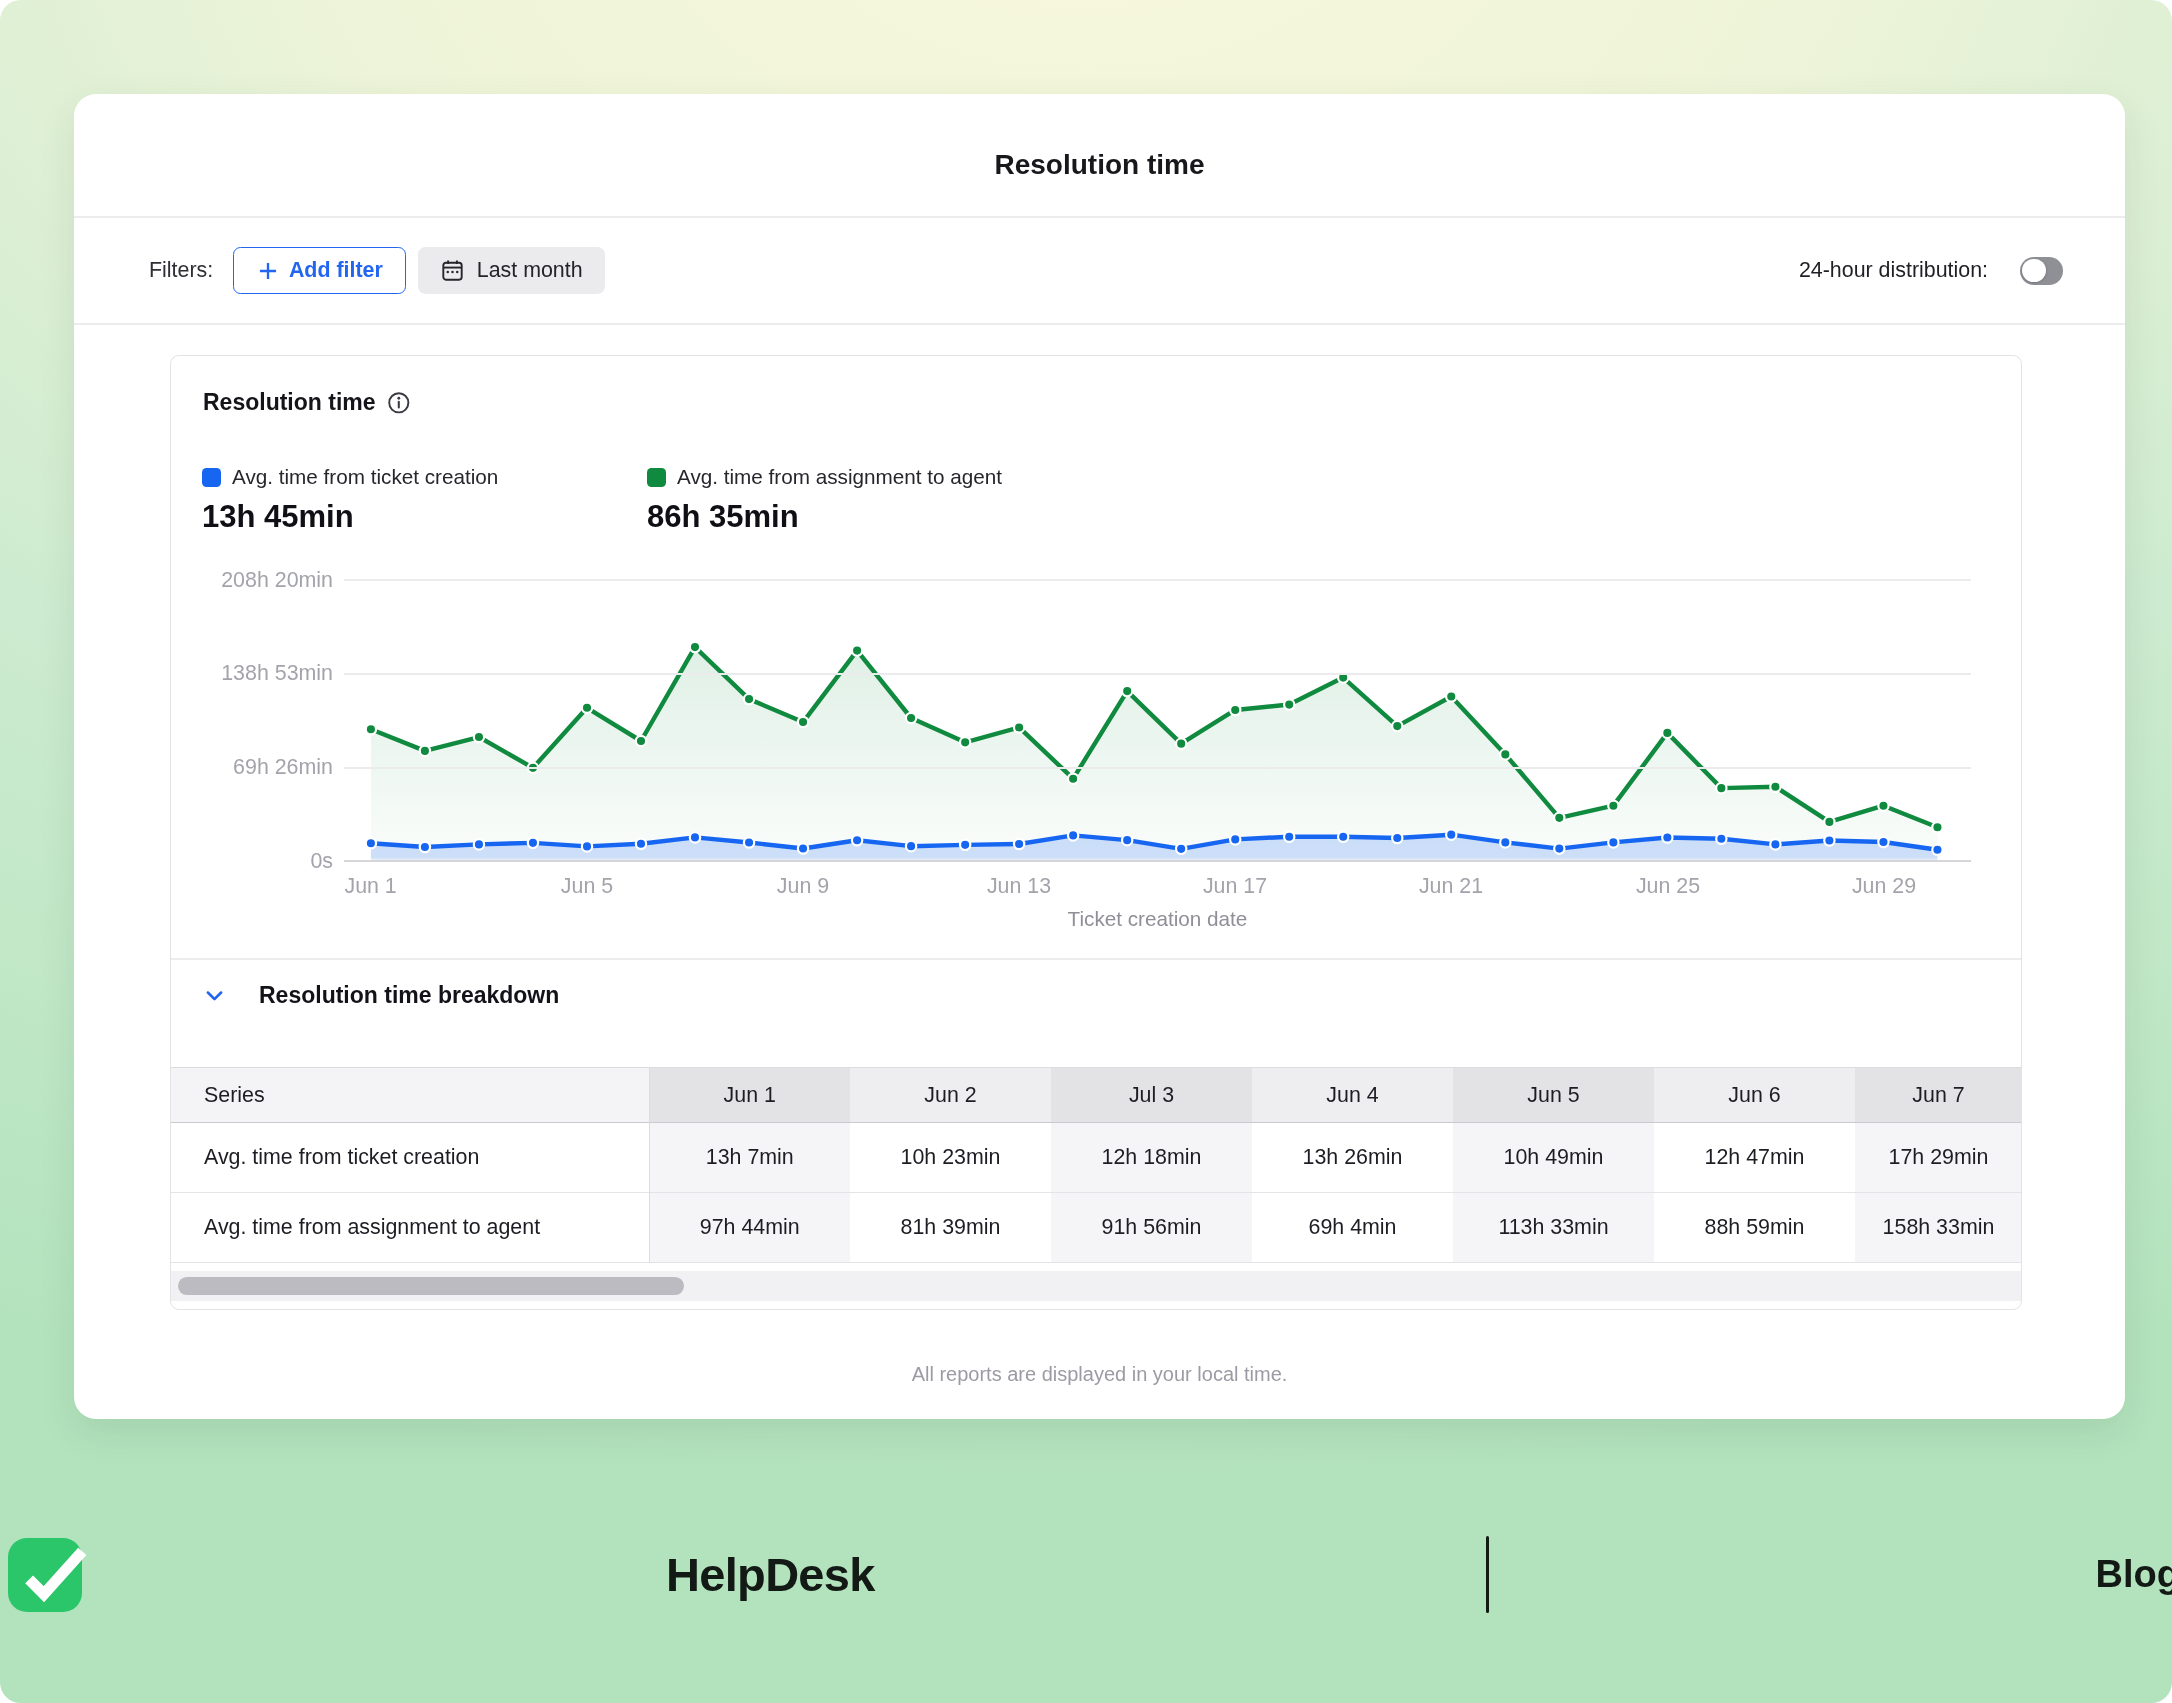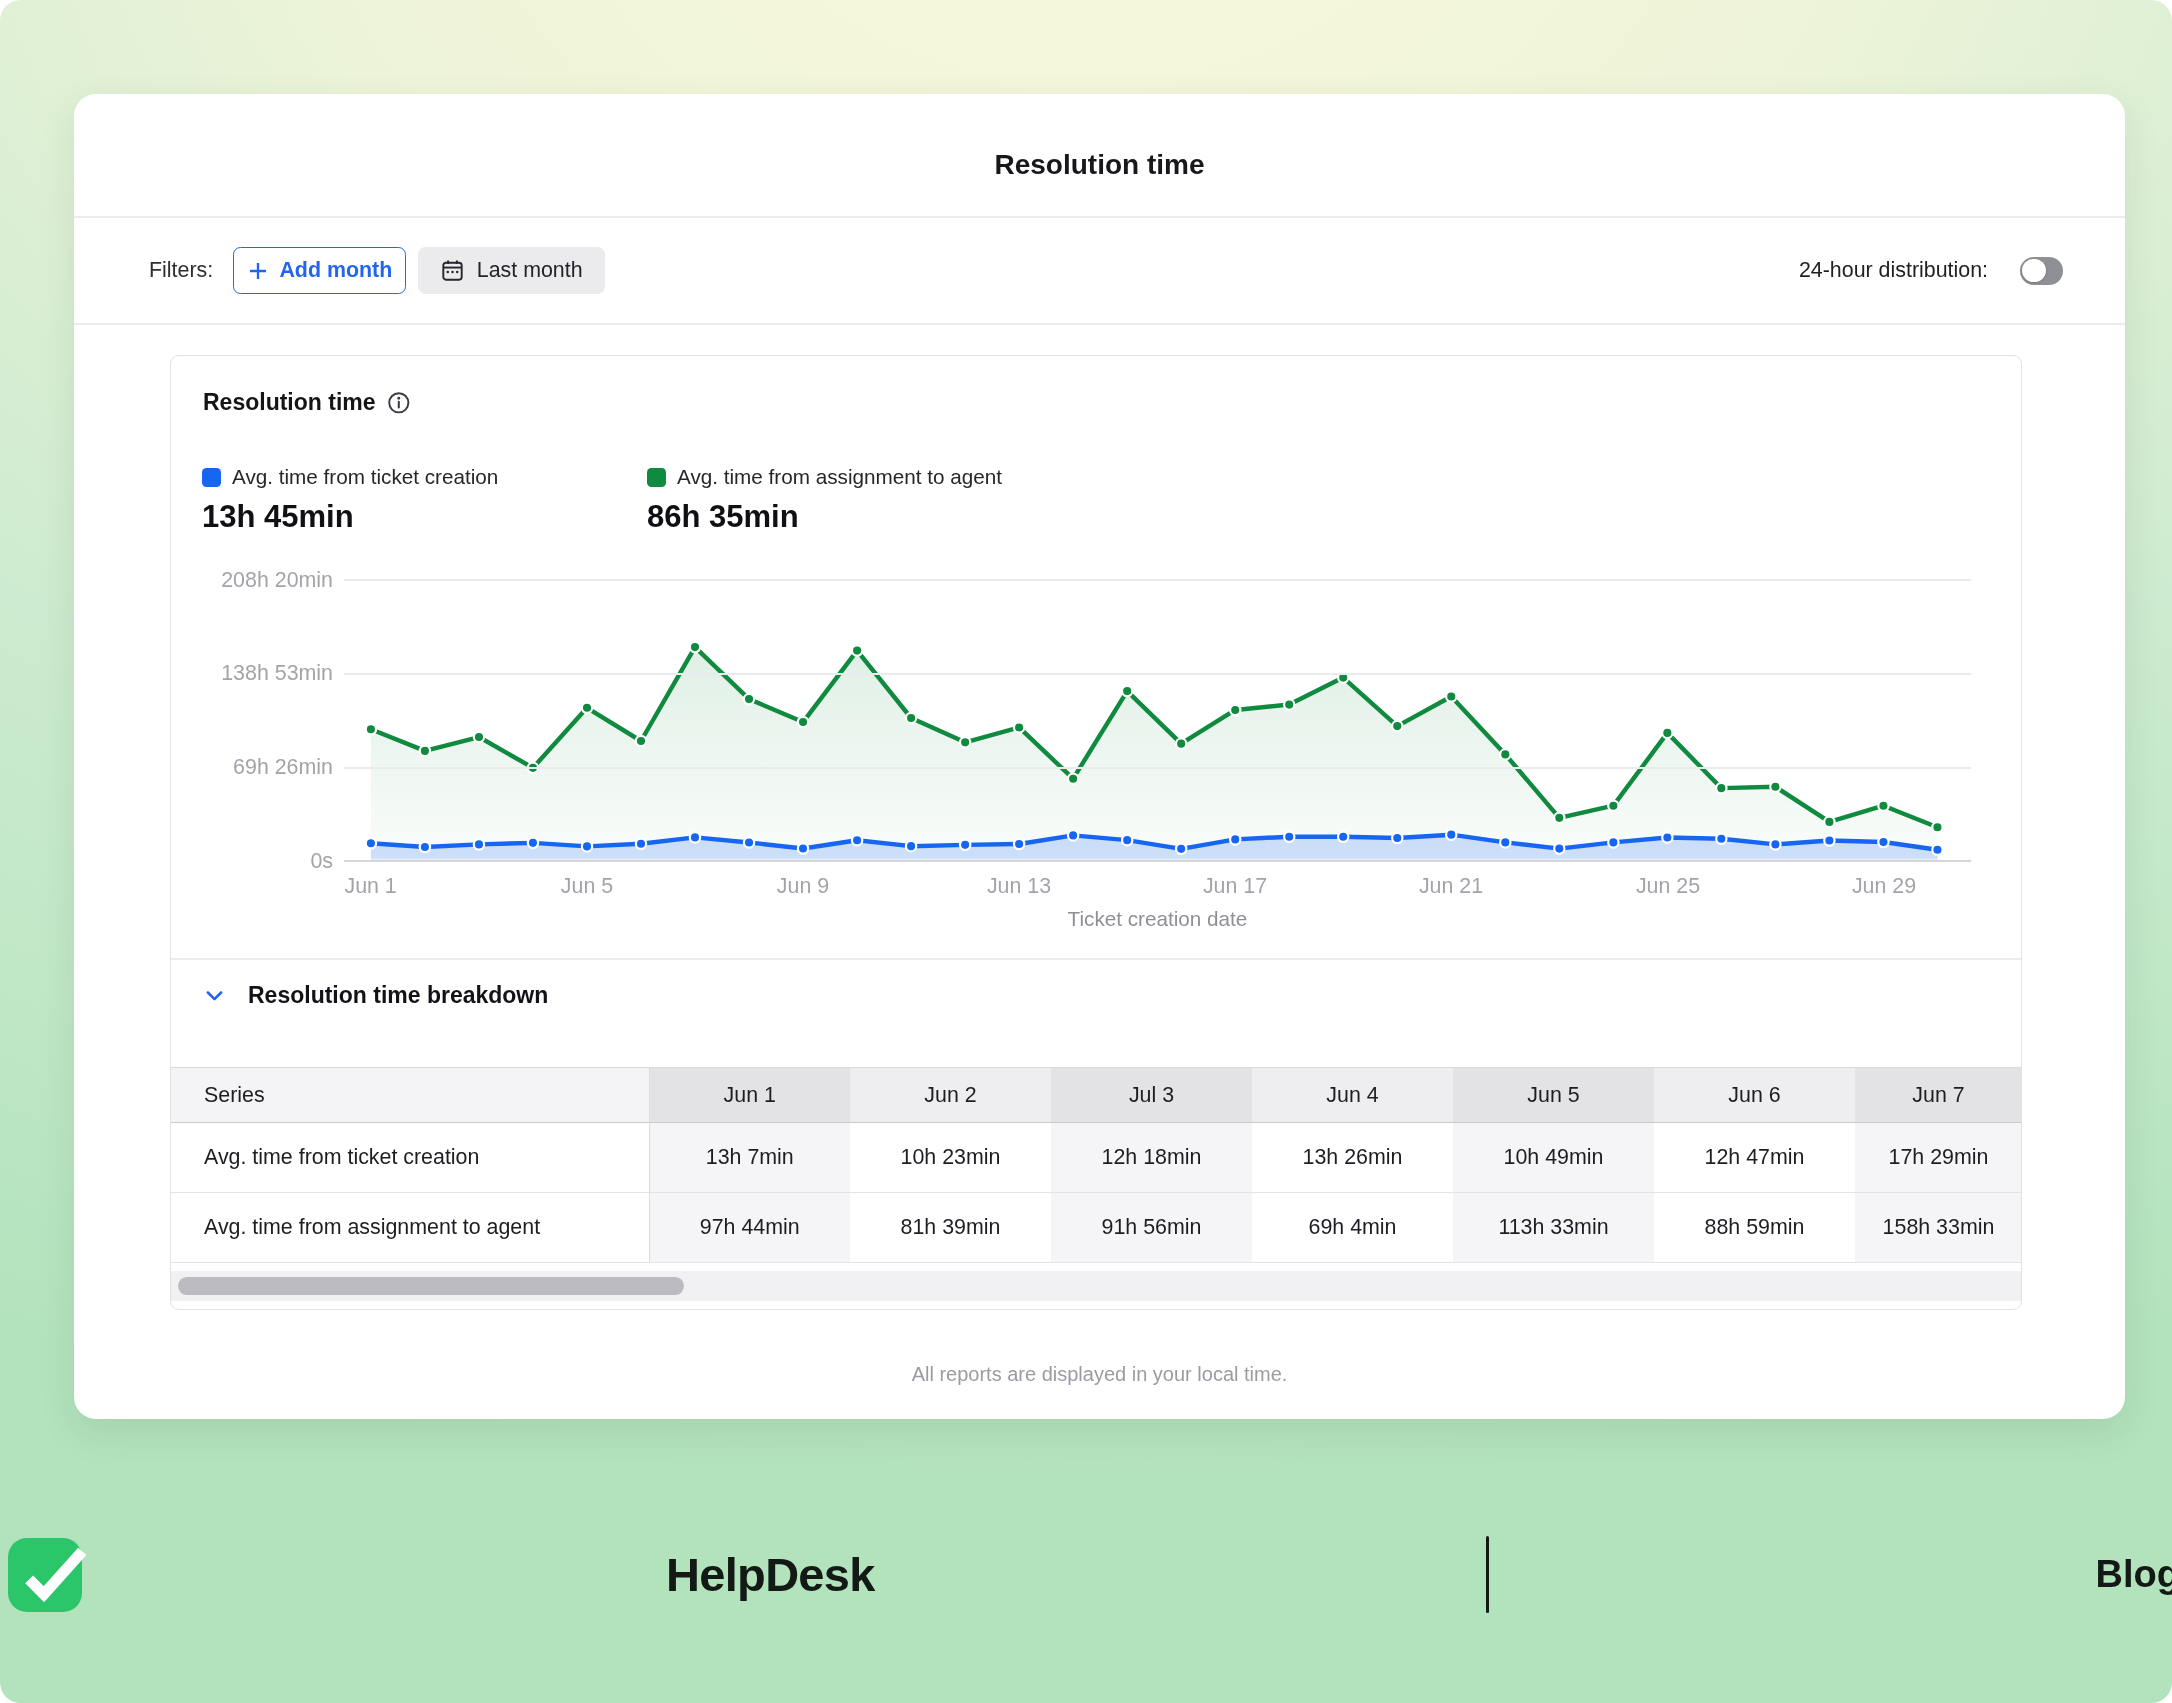--- a/index.html
+++ b/index.html
@@ -30,21 +30,21 @@
   .legend-label { font-size:20.7px; color:#26262c; }
   .legend-value { margin-top:9.6px; font-size:31px; font-weight:700; color:#0f0f15; }
   .plot { position:absolute; left:173px; top:224px; width:1627px; height:281px; }
   .gridline { position:absolute; left:0; right:0; height:1.5px; background:#ebebee; }
   .axisline { background:#d5d5da; }
   .y-tick { position:absolute; right:calc(100% + 11px); width:170px; text-align:right; font-size:21.4px; color:#a3a3ab; height:26.6px; line-height:26.6px; }
   .x-tick { position:absolute; top:calc(100% + 13.3px); transform:translateX(-50%); font-size:21.4px; color:#a3a3ab; white-space:nowrap; }
   #chart-svg { position:absolute; left:0; top:0; overflow:visible; }
   .axis-title { position:absolute; left:173px; top:551px; width:1627px; text-align:center; font-size:20.7px; color:#8f8f98; }
   .section-hr { position:absolute; left:0; top:602px; width:100%; height:1.5px; background:#ececef; }
-  .breakdown-head { position:absolute; left:31px; top:626px; display:flex; align-items:center; gap:21px; cursor:pointer; }
+  .breakdown-head { position:absolute; left:31px; top:626px; display:flex; align-items:center; gap:32px; cursor:pointer; }
   .breakdown-title { font-size:23px; font-weight:700; color:#121218; }
   table { position:absolute; left:0; top:711px; width:1851px; border-collapse:collapse; table-layout:fixed; border-top:1.5px solid #dcdce0; }
   th,td { font-size:21.4px; overflow:hidden; white-space:nowrap; }
   thead th { height:55px; font-weight:500; color:#1d1d23; }
   tbody td { height:70px; color:#1d1d23; }
   thead tr { border-bottom:1.5px solid #c9c9cf; }
   tbody tr { border-bottom:1.5px solid #e4e4e8; }
   .series-cell { text-align:left; padding-left:33px; border-right:1.5px solid #dcdce0; }
   .date-cell { text-align:center; }
   thead .series-cell { background:#f4f4f6; }
@@ -73,21 +73,21 @@
     <div class="hr hr1"></div>
 
     <div class="filters-row">
       <span class="filters-label">Filters:</span>
       <div class="btn btn-add">
         <span style="display:flex">
           <svg width="22" height="22" viewBox="0 0 30 30">
               <path d="M15 4 V26 M4 15 H26" stroke="#2265f1" stroke-width="3.2" fill="none"></path>
             </svg>
         </span>
-        <span>Add month</span>
+        <span>Add filter</span>
       </div>
       <div class="btn btn-month">
         <span style="display:flex">
           <svg width="25" height="25" viewBox="0 0 34 34" fill="none">
             <rect x="4.5" y="6.5" width="25" height="23" rx="3.5" stroke="#26262c" stroke-width="2.6"></rect>
             <path d="M4.5 13 H29.5" stroke="#26262c" stroke-width="2.6"></path>
             <path d="M11 3.5 V8 M23 3.5 V8" stroke="#26262c" stroke-width="2.6"></path>
             <circle cx="10.5" cy="19" r="1.7" fill="#26262c"></circle>
               <circle cx="17" cy="19" r="1.7" fill="#26262c"></circle>
               <circle cx="23.5" cy="19" r="1.7" fill="#26262c"></circle>

